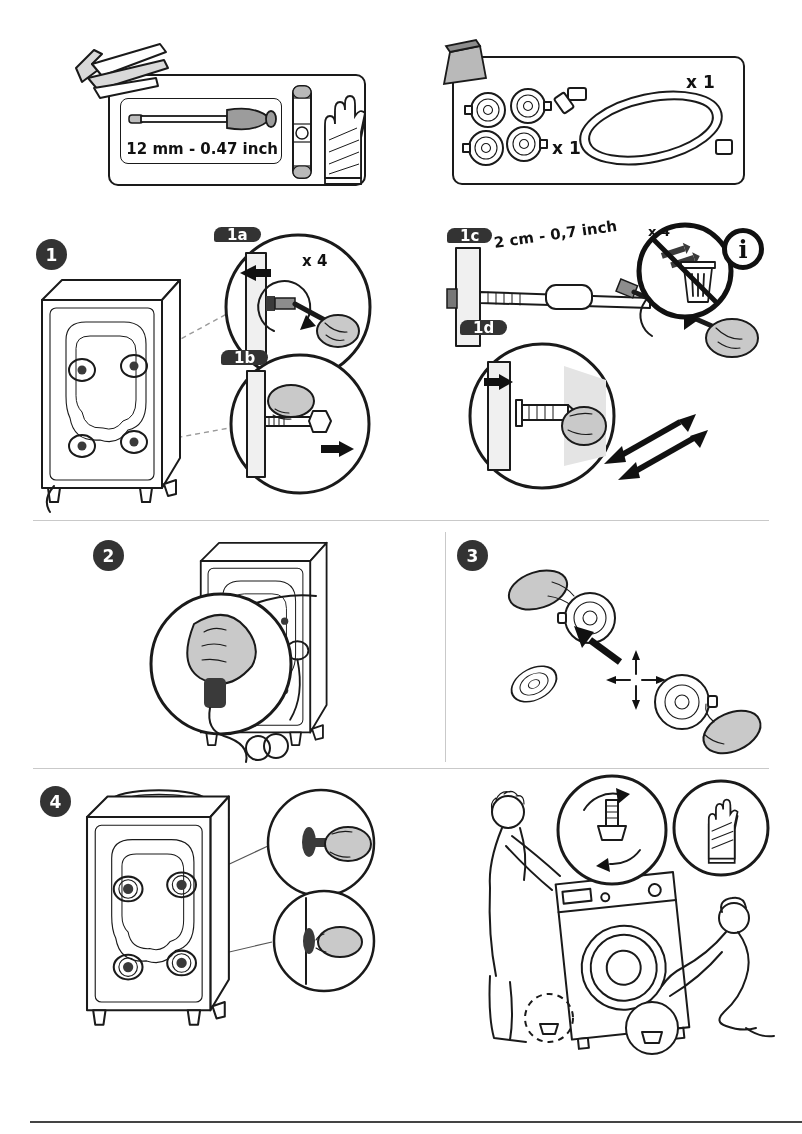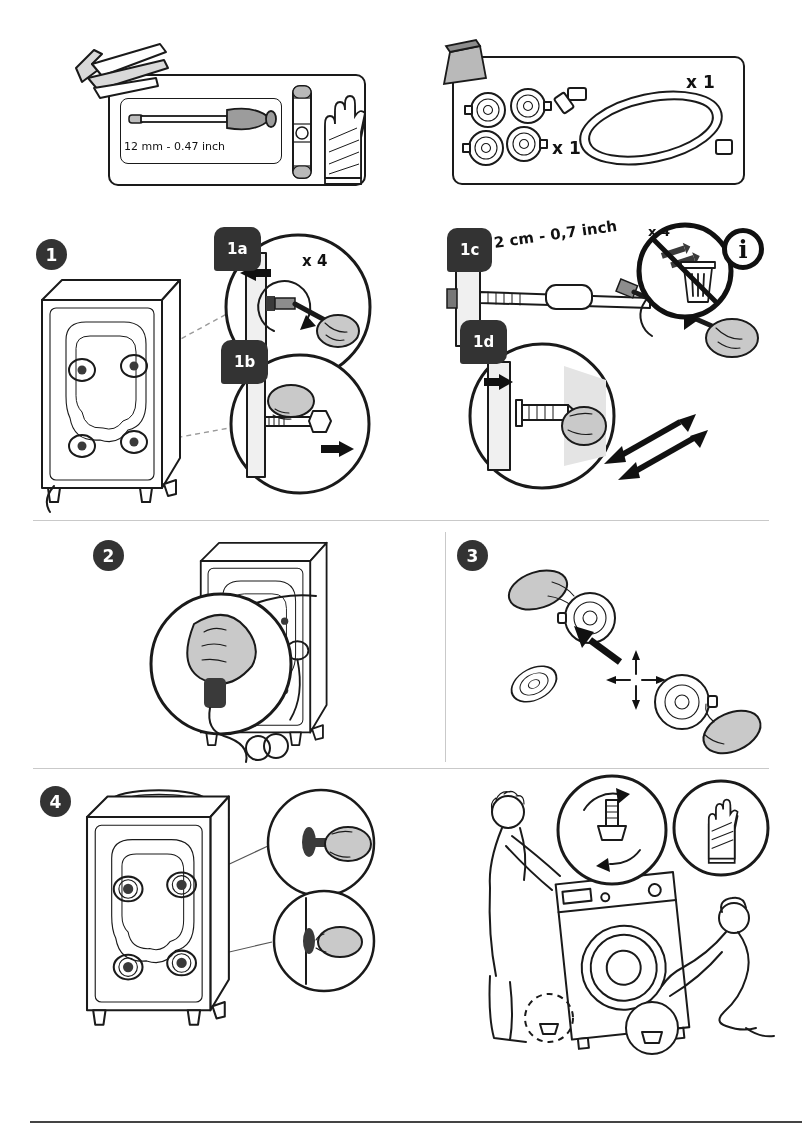--- a/index.html
+++ b/index.html
@@ -11,21 +11,21 @@
   .thick{stroke-width:3}
   .fw{fill:#ffffff}
   .fg{fill:#f0f0f0}
   .hand{fill:#c9c9c9;stroke:#1a1a1a;stroke-width:2;stroke-linejoin:round}
   .dk{fill:#3a3a3a;stroke:none}
   .blk{fill:#111;stroke:none}
   .box{position:absolute;border:2.5px solid #1a1a1a;border-radius:10px;background:#fff}
   .inner-box{position:absolute;border:1.5px solid #1a1a1a;border-radius:8px;background:#fff}
   .badge{position:absolute;background:#333;color:#fff;display:flex;align-items:center;justify-content:center;font-weight:700;z-index:6}
   .badge-round{width:31px;height:31px;border-radius:50%;font-size:17px}
-  .badge-tag{height:44px;min-width:34px;padding:0 13px;border-radius:10px 10px 10px 3px;font-size:15px}
+  .badge-tag{height:15px;min-width:34px;padding:0 13px;border-radius:10px 10px 10px 3px;font-size:15px}
   .qty{position:absolute;font-weight:700;color:#111;z-index:5;font-size:16px}
   .rule-h{position:absolute;height:1px;background:#c9c9c9}
   .rule-v{position:absolute;width:1px;background:#c9c9c9}
   .bottom-rule{position:absolute;height:1.5px;background:#444}
   .info-badge{position:absolute;width:42px;height:42px;border:5px solid #111;border-radius:50%;background:#fff;display:flex;align-items:center;justify-content:center;font-family:"DejaVu Serif",serif;font-weight:700;font-size:24px;color:#111;z-index:5}
   .rot{transform:rotate(-8deg);transform-origin:left center;display:inline-block}
 </style>
 </head>
 <body>
 
@@ -58,21 +58,21 @@
 
   <div class="inner-box" style="left:120px;top:98px;width:162px;height:66px;z-index:2"></div>
 
   <svg style="left:127px;top:103px;z-index:3" width="150" height="34" viewBox="0 0 150 34">
     <rect x="2" y="12" width="14" height="8" rx="3" fill="#bdbdbd" stroke="#1a1a1a" stroke-width="1.5"></rect>
     <rect x="14" y="13" width="86" height="6" fill="#fff" stroke="#1a1a1a" stroke-width="1.8"></rect>
     <path d="M100,7 q30,-5 43,9 q-13,14 -43,9 z" fill="#9c9c9c" stroke="#1a1a1a" stroke-width="1.8"></path>
     <ellipse cx="144" cy="16" rx="5" ry="8" fill="#9c9c9c" stroke="#1a1a1a" stroke-width="1.8"></ellipse>
   </svg>
 
-  <span class="qty" style="left:124px;top:140px;width:154px;text-align:left;font-size:11px;font-weight:400">12 mm - 0.47 inch</span>
+  <span class="qty" style="left:124px;top:140px;width:154px;text-align:right;font-size:15px;font-weight:700">12 mm - 0.47 inch</span>
 
   <svg style="left:291px;top:84px;z-index:3" width="22" height="96" viewBox="0 0 22 96">
     <rect x="2" y="2" width="18" height="92" rx="7" fill="#fff" stroke="#1a1a1a" stroke-width="2"></rect>
     <path d="M2,14 h18" stroke="#1a1a1a" stroke-width="1.2"></path>
     <path d="M2,82 h18" stroke="#1a1a1a" stroke-width="1.2"></path>
     <rect x="2" y="2" width="18" height="12" rx="6" fill="#b9b9b9" stroke="#1a1a1a" stroke-width="1.2"></rect>
     <rect x="2" y="82" width="18" height="12" rx="6" fill="#b9b9b9" stroke="#1a1a1a" stroke-width="1.2"></rect>
     <line x1="2" y1="40" x2="20" y2="40" stroke="#1a1a1a" stroke-width="1.2"></line>
     <line x1="2" y1="58" x2="20" y2="58" stroke="#1a1a1a" stroke-width="1.2"></line>
     <circle cx="11" cy="49" r="6" fill="#fff" stroke="#1a1a1a" stroke-width="1.5"></circle>
@@ -174,21 +174,21 @@
     <ellipse class="hand" cx="116" cy="100" rx="21" ry="16"></ellipse>
     <path class="ln thin" d="M103,92 q10,10 22,9 M104,104 q9,7 18,5"></path>
     <path class="ln" d="M52,100 a26,26 0 1 1 30,-7"></path>
     <polygon class="blk" points="84,84 94,95 78,99"></polygon>
     <polygon class="blk" points="18,42 34,34 34,50"></polygon>
     <rect class="blk" x="34" y="38" width="15" height="8"></rect>
   </svg>
 
   <span class="qty" style="left:302px;top:252px;font-size:15px">x 4</span>
 
-  <div class="badge badge-tag" style="left:221px;top:340px">1b</div>
+  <div class="badge badge-tag" style="left:221px;top:350px">1b</div>
 
   <svg style="left:227px;top:351px;z-index:2" width="146" height="146" viewBox="0 0 146 146">
     <circle class="ln fw thick" cx="73" cy="73" r="69"></circle>
     <rect class="ln fg" x="20" y="20" width="18" height="106"></rect>
     <rect class="ln fw" x="38" y="66" width="48" height="9"></rect>
     <g class="ln" style="stroke-width:1">
       <line x1="42" y1="66" x2="42" y2="75"></line>
         <line x1="47" y1="66" x2="47" y2="75"></line>
       <line x1="52" y1="66" x2="52" y2="75"></line>
         <line x1="57" y1="66" x2="57" y2="75"></line>

